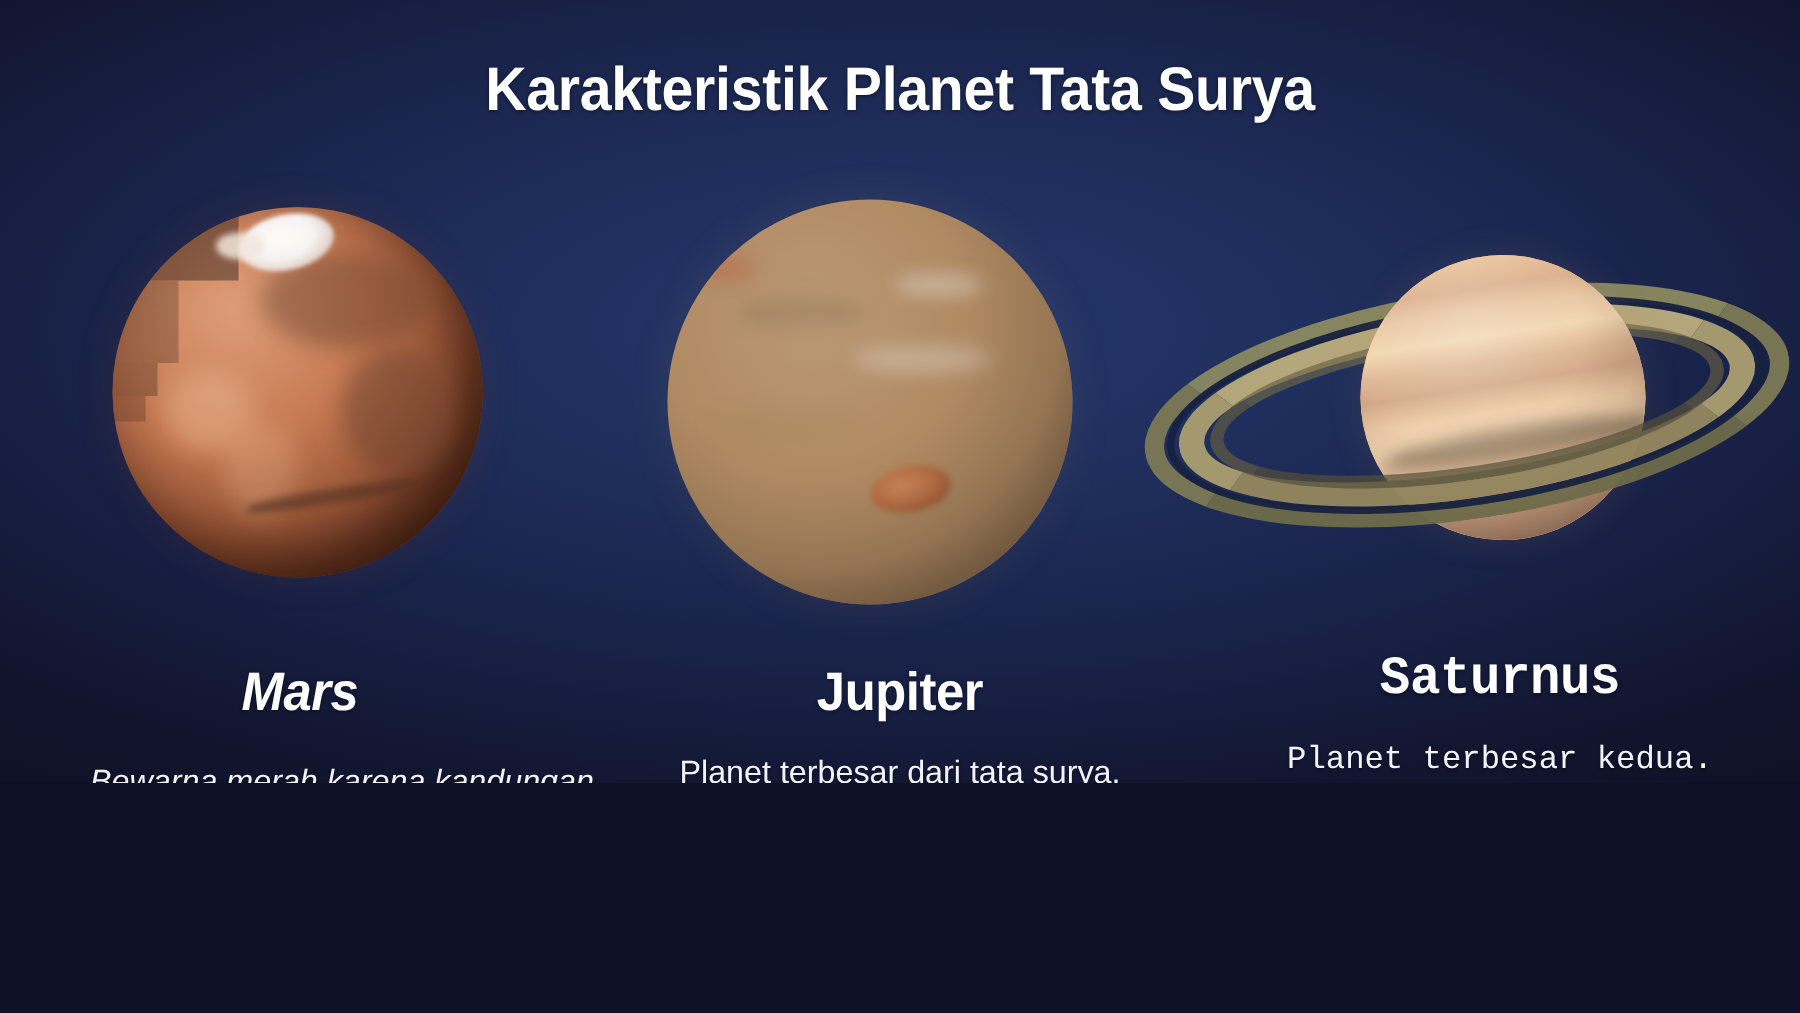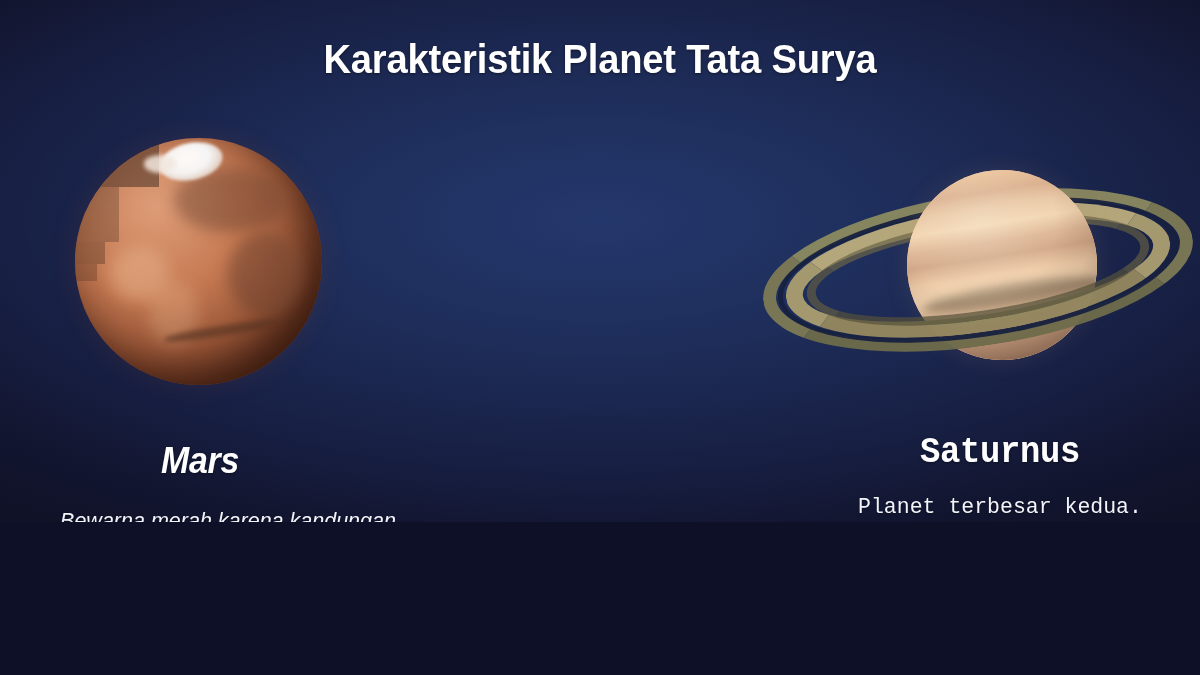--- a/index.html
+++ b/index.html
@@ -375,20 +375,36 @@
         <div id="mars-canyon"></div>
         <div id="mars-polar-cap"></div>
         <div id="mars-polar-cap2"></div>
         <div class="mars-shade"></div>
       </div>
     </div>
     <div class="planet-name">Mars</div>
     <div class="planet-desc">Bewarna merah karena kandungan besi oksida di permukaannya sehingga disebut planet merah/berkarat.</div>
   </div>
 
+  <div class="column" id="col-jupiter">
+    <div class="planet-stage">
+      <div id="jupiter-body">
+        <div id="jupiter-bands"></div>
+        <div class="jup-swirl" style="left:18%;top:24%;width:30%;height:8%;background:#8a6c4a;opacity:0.5;"></div>
+        <div class="jup-swirl" style="left:46%;top:36%;width:34%;height:7%;background:#d8cdbf;opacity:0.45;"></div>
+        <div class="jup-swirl" style="left:10%;top:52%;width:36%;height:8%;background:#a8855c;opacity:0.45;"></div>
+        <div class="jup-swirl" style="left:56%;top:18%;width:22%;height:6%;background:#e8e4de;opacity:0.4;"></div>
+        <div class="jup-swirl" style="left:8%;top:14%;width:14%;height:6%;background:#b8553a;opacity:0.45;"></div>
+        <div id="jupiter-grs"></div>
+        <div class="jup-shade"></div>
+      </div>
+    </div>
+    <div class="planet-name">Jupiter</div>
+    <div class="planet-desc">Planet terbesar dari tata surya. Terdapat bintik merah besar yang diduga badai antisiklon</div>
+  </div>
 
   <div class="column" id="col-saturnus">
     <div class="planet-stage">
       <div id="saturn-stage">
 
         <div id="ring-back-clip">
           <div class="ring" id="ring-a"></div>
           <div class="ring" id="ring-gap"></div>
           <div class="ring" id="ring-b"></div>
           <div class="ring" id="ring-c"></div>

